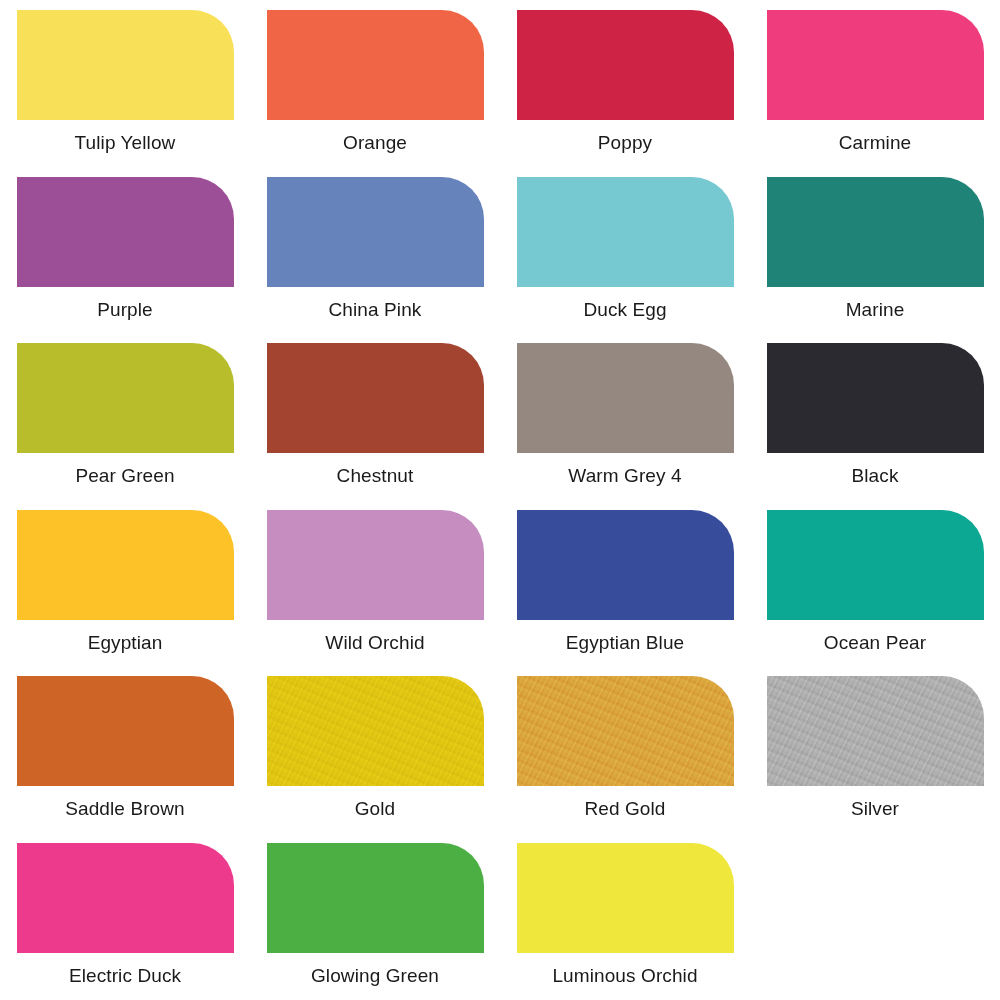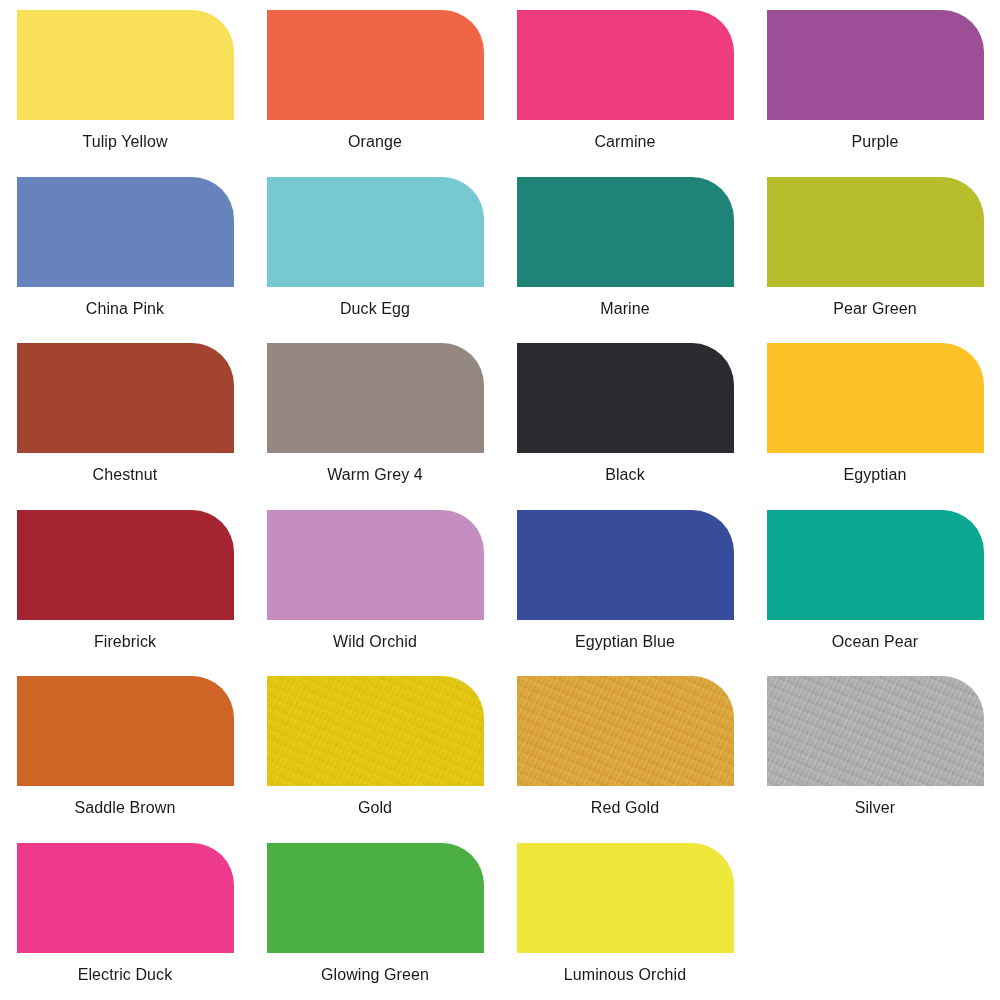--- a/index.html
+++ b/index.html
@@ -69,40 +69,44 @@
         rgba(255,255,255,0.04) 6px,
         rgba(255,255,255,0.04) 10px
       );
     mix-blend-mode: overlay;
     opacity: 0.85;
     pointer-events: none;
   }
 
   .swatch-label {
     margin-top: 13px;
-    font-size: 16px;
+    font-size: 19px;
     line-height: 1.1;
     color: #1a1a1a;
     text-align: center;
     white-space: nowrap;
     font-weight: 400;
     letter-spacing: 0.1px;
   }
 </style>
 </head>
 <body>
 
 <div id="swatch-grid">
     <div class="swatch-cell">
       <div class="swatch-chip" style="background-color: rgb(248, 225, 89);"></div>
       <div class="swatch-label">Tulip Yellow</div>
     </div>
     <div class="swatch-cell">
       <div class="swatch-chip" style="background-color: rgb(240, 101, 69);"></div>
       <div class="swatch-label">Orange</div>
+    </div>
+    <div class="swatch-cell">
+      <div class="swatch-chip" style="background-color: rgb(206, 35, 69);"></div>
+      <div class="swatch-label">Poppy</div>
     </div>
     <div class="swatch-cell">
       <div class="swatch-chip" style="background-color: rgb(238, 60, 125);"></div>
       <div class="swatch-label">Carmine</div>
     </div>
     <div class="swatch-cell">
       <div class="swatch-chip" style="background-color: rgb(156, 78, 150);"></div>
       <div class="swatch-label">Purple</div>
     </div>
     <div class="swatch-cell">
@@ -129,24 +133,20 @@
       <div class="swatch-chip" style="background-color: rgb(148, 136, 128);"></div>
       <div class="swatch-label">Warm Grey 4</div>
     </div>
     <div class="swatch-cell">
       <div class="swatch-chip" style="background-color: rgb(43, 42, 48);"></div>
       <div class="swatch-label">Black</div>
     </div>
     <div class="swatch-cell">
       <div class="swatch-chip" style="background-color: rgb(252, 194, 39);"></div>
       <div class="swatch-label">Egyptian</div>
-    </div>
-    <div class="swatch-cell">
-      <div class="swatch-chip" style="background-color: rgb(165, 36, 49);"></div>
-      <div class="swatch-label">Firebrick</div>
     </div>
     <div class="swatch-cell">
       <div class="swatch-chip" style="background-color: rgb(198, 142, 192);"></div>
       <div class="swatch-label">Wild Orchid</div>
     </div>
     <div class="swatch-cell">
       <div class="swatch-chip" style="background-color: rgb(55, 76, 155);"></div>
       <div class="swatch-label">Egyptian Blue</div>
     </div>
     <div class="swatch-cell">

